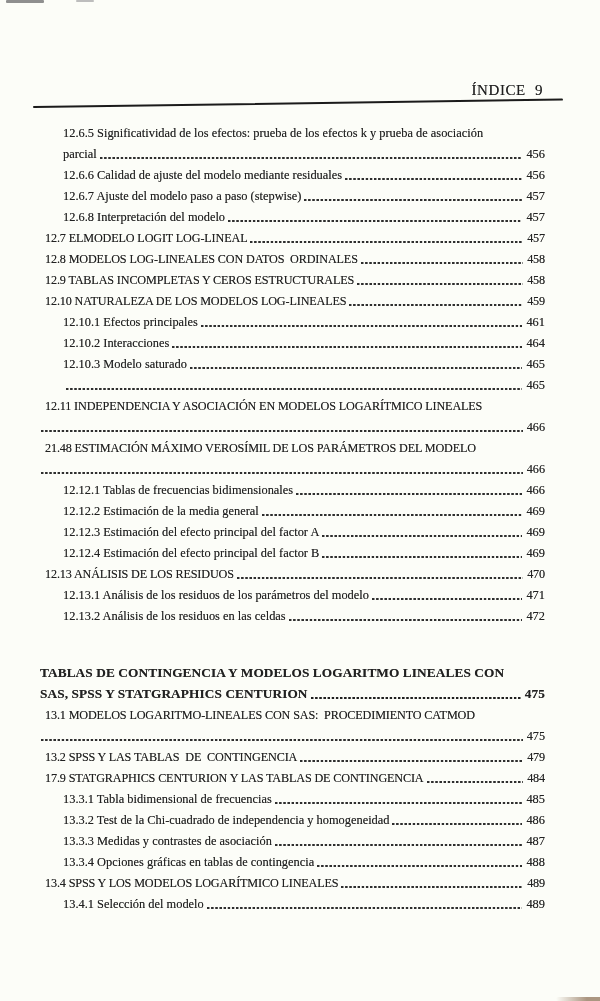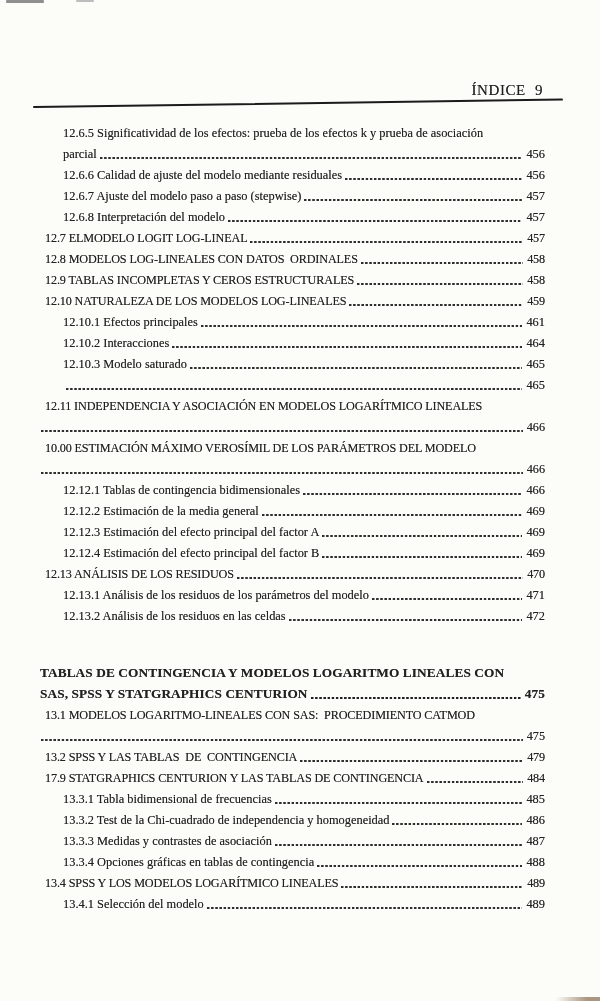--- a/index.html
+++ b/index.html
@@ -135,30 +135,30 @@
       <div class="row r-top">
       <span class="label">12.11 INDEPENDENCIA Y ASOCIACIÓN EN MODELOS LOGARÍTMICO LINEALES</span>
 
     </div>
       <div class="row r-wrap">
       <span class="label"></span>
       <span class="dots"></span>
       <span class="pagenum">466</span>
     </div>
       <div class="row r-top">
-      <span class="label">10.00 ESTIMACIÓN MÁXIMO VEROSÍMIL DE LOS PARÁMETROS DEL MODELO</span>
+      <span class="label">21.48 ESTIMACIÓN MÁXIMO VEROSÍMIL DE LOS PARÁMETROS DEL MODELO</span>
 
     </div>
       <div class="row r-wrap">
       <span class="label"></span>
       <span class="dots"></span>
       <span class="pagenum">466</span>
     </div>
       <div class="row r-sub">
-      <span class="label">12.12.1 Tablas de contingencia bidimensionales</span>
+      <span class="label">12.12.1 Tablas de frecuencias bidimensionales</span>
       <span class="dots"></span>
       <span class="pagenum">466</span>
     </div>
       <div class="row r-sub">
       <span class="label">12.12.2 Estimación de la media general</span>
       <span class="dots"></span>
       <span class="pagenum">469</span>
     </div>
       <div class="row r-sub">
       <span class="label">12.12.3 Estimación del efecto principal del factor A</span>

